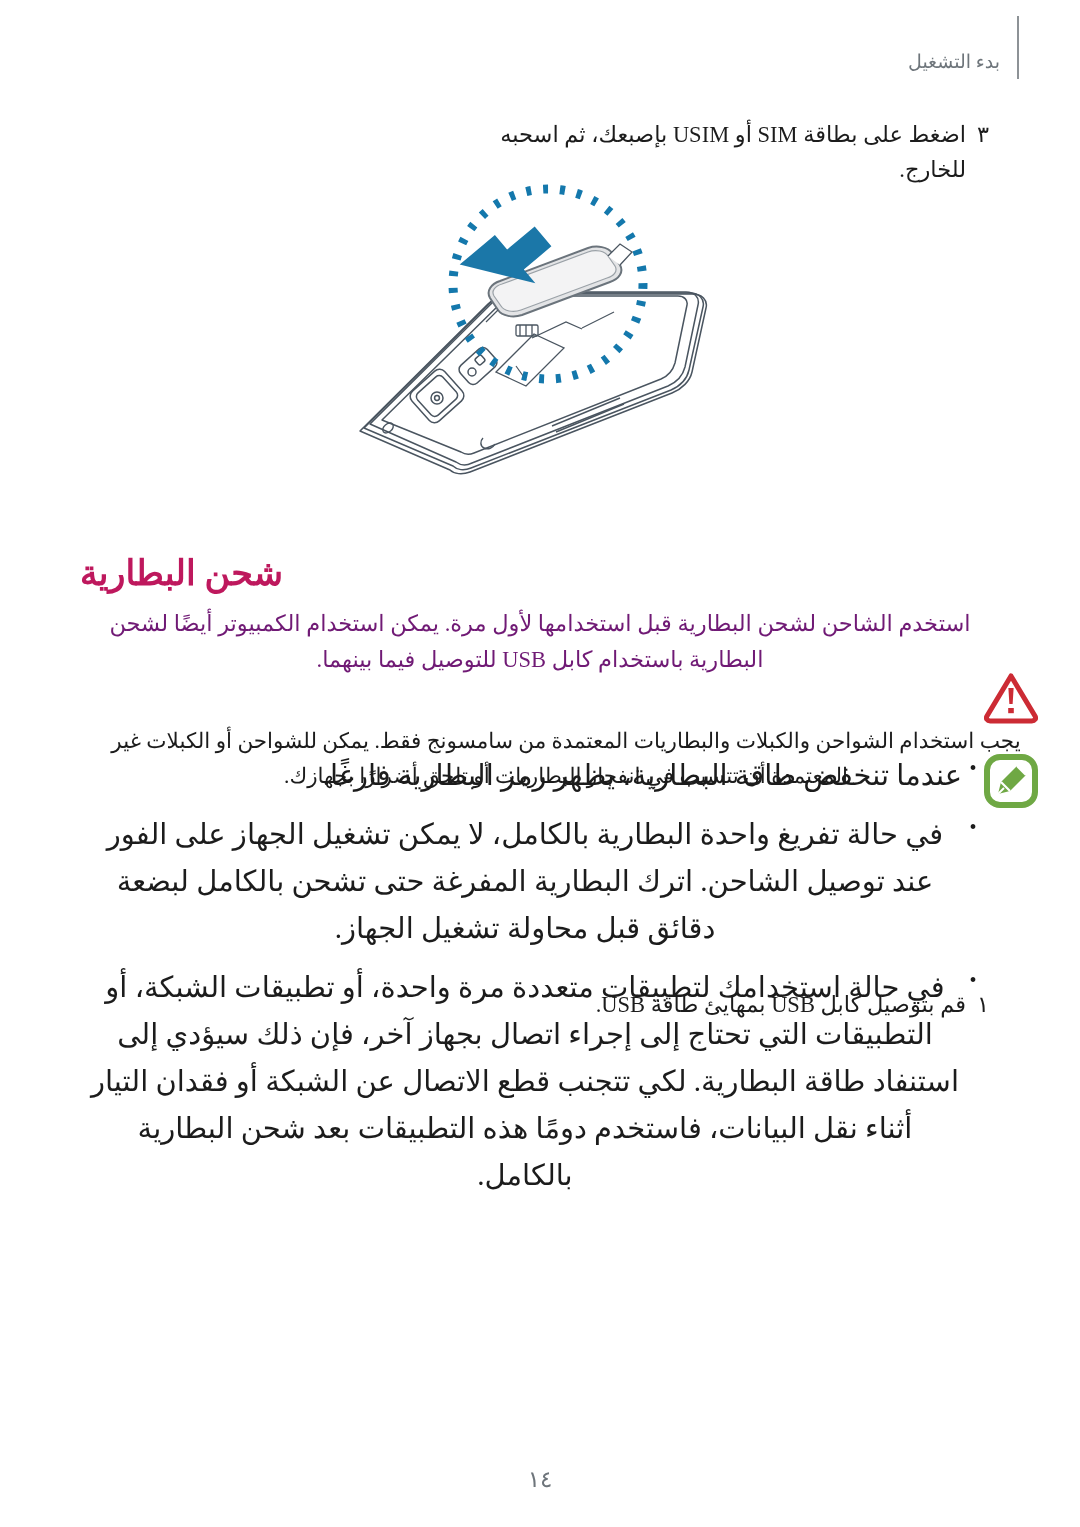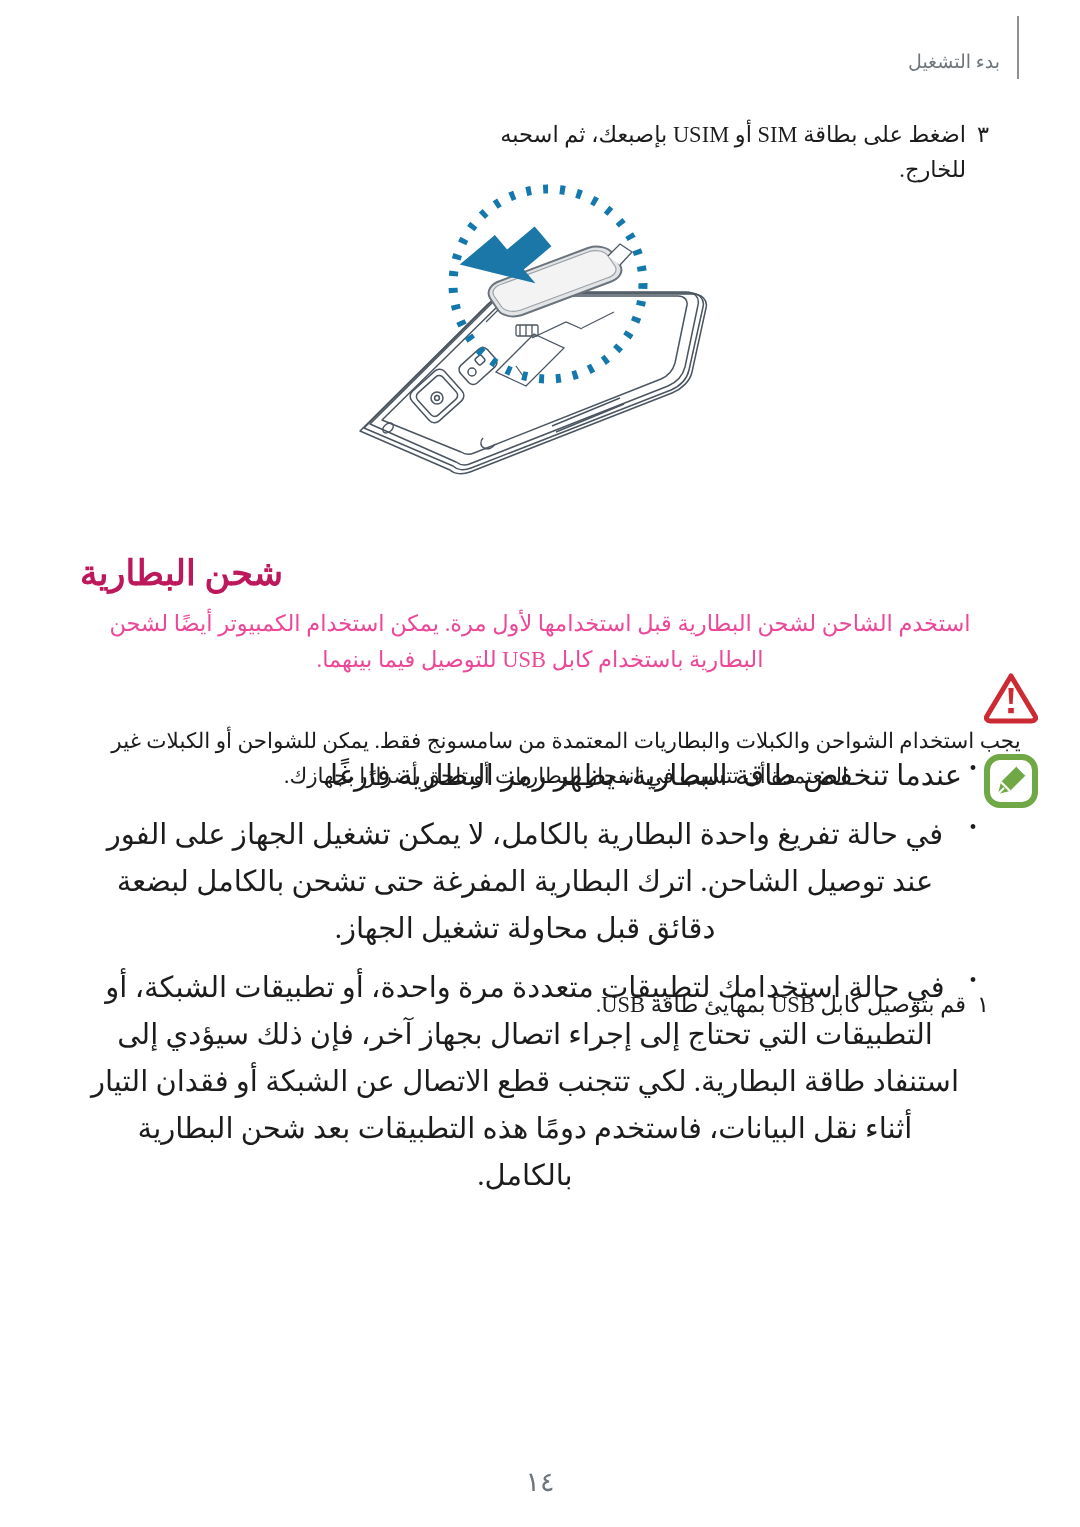--- a/index.html
+++ b/index.html
@@ -105,21 +105,21 @@
 
   
   .body-paragraph {
     position: absolute;
     top: 583px;
     right: 80px;
     width: 920px;
     font-size: 22.5px;
     line-height: 1.62;
     text-align: center;
-    color: #ec4899;
+    color: #701a75;
   }
 
   
   .callout {
     position: absolute;
     display: flex;
     flex-direction: row;
     align-items: flex-start;
   }
   .callout-icon {
@@ -179,21 +179,21 @@
   }
   .note-text.align-short { text-align: right; }
 
   
   .page-folio {
     position: absolute;
     top: 1466px;
     left: 0;
     width: 1080px;
     text-align: center;
-    font-size: 27px;
+    font-size: 23px;
     color: #6e757b;
   }
 </style>
 </head>
 <body>
 
 <div class="page-header">
   <div class="header-rule"></div>
   <div class="header-title">بدء التشغيل</div>
 </div>

